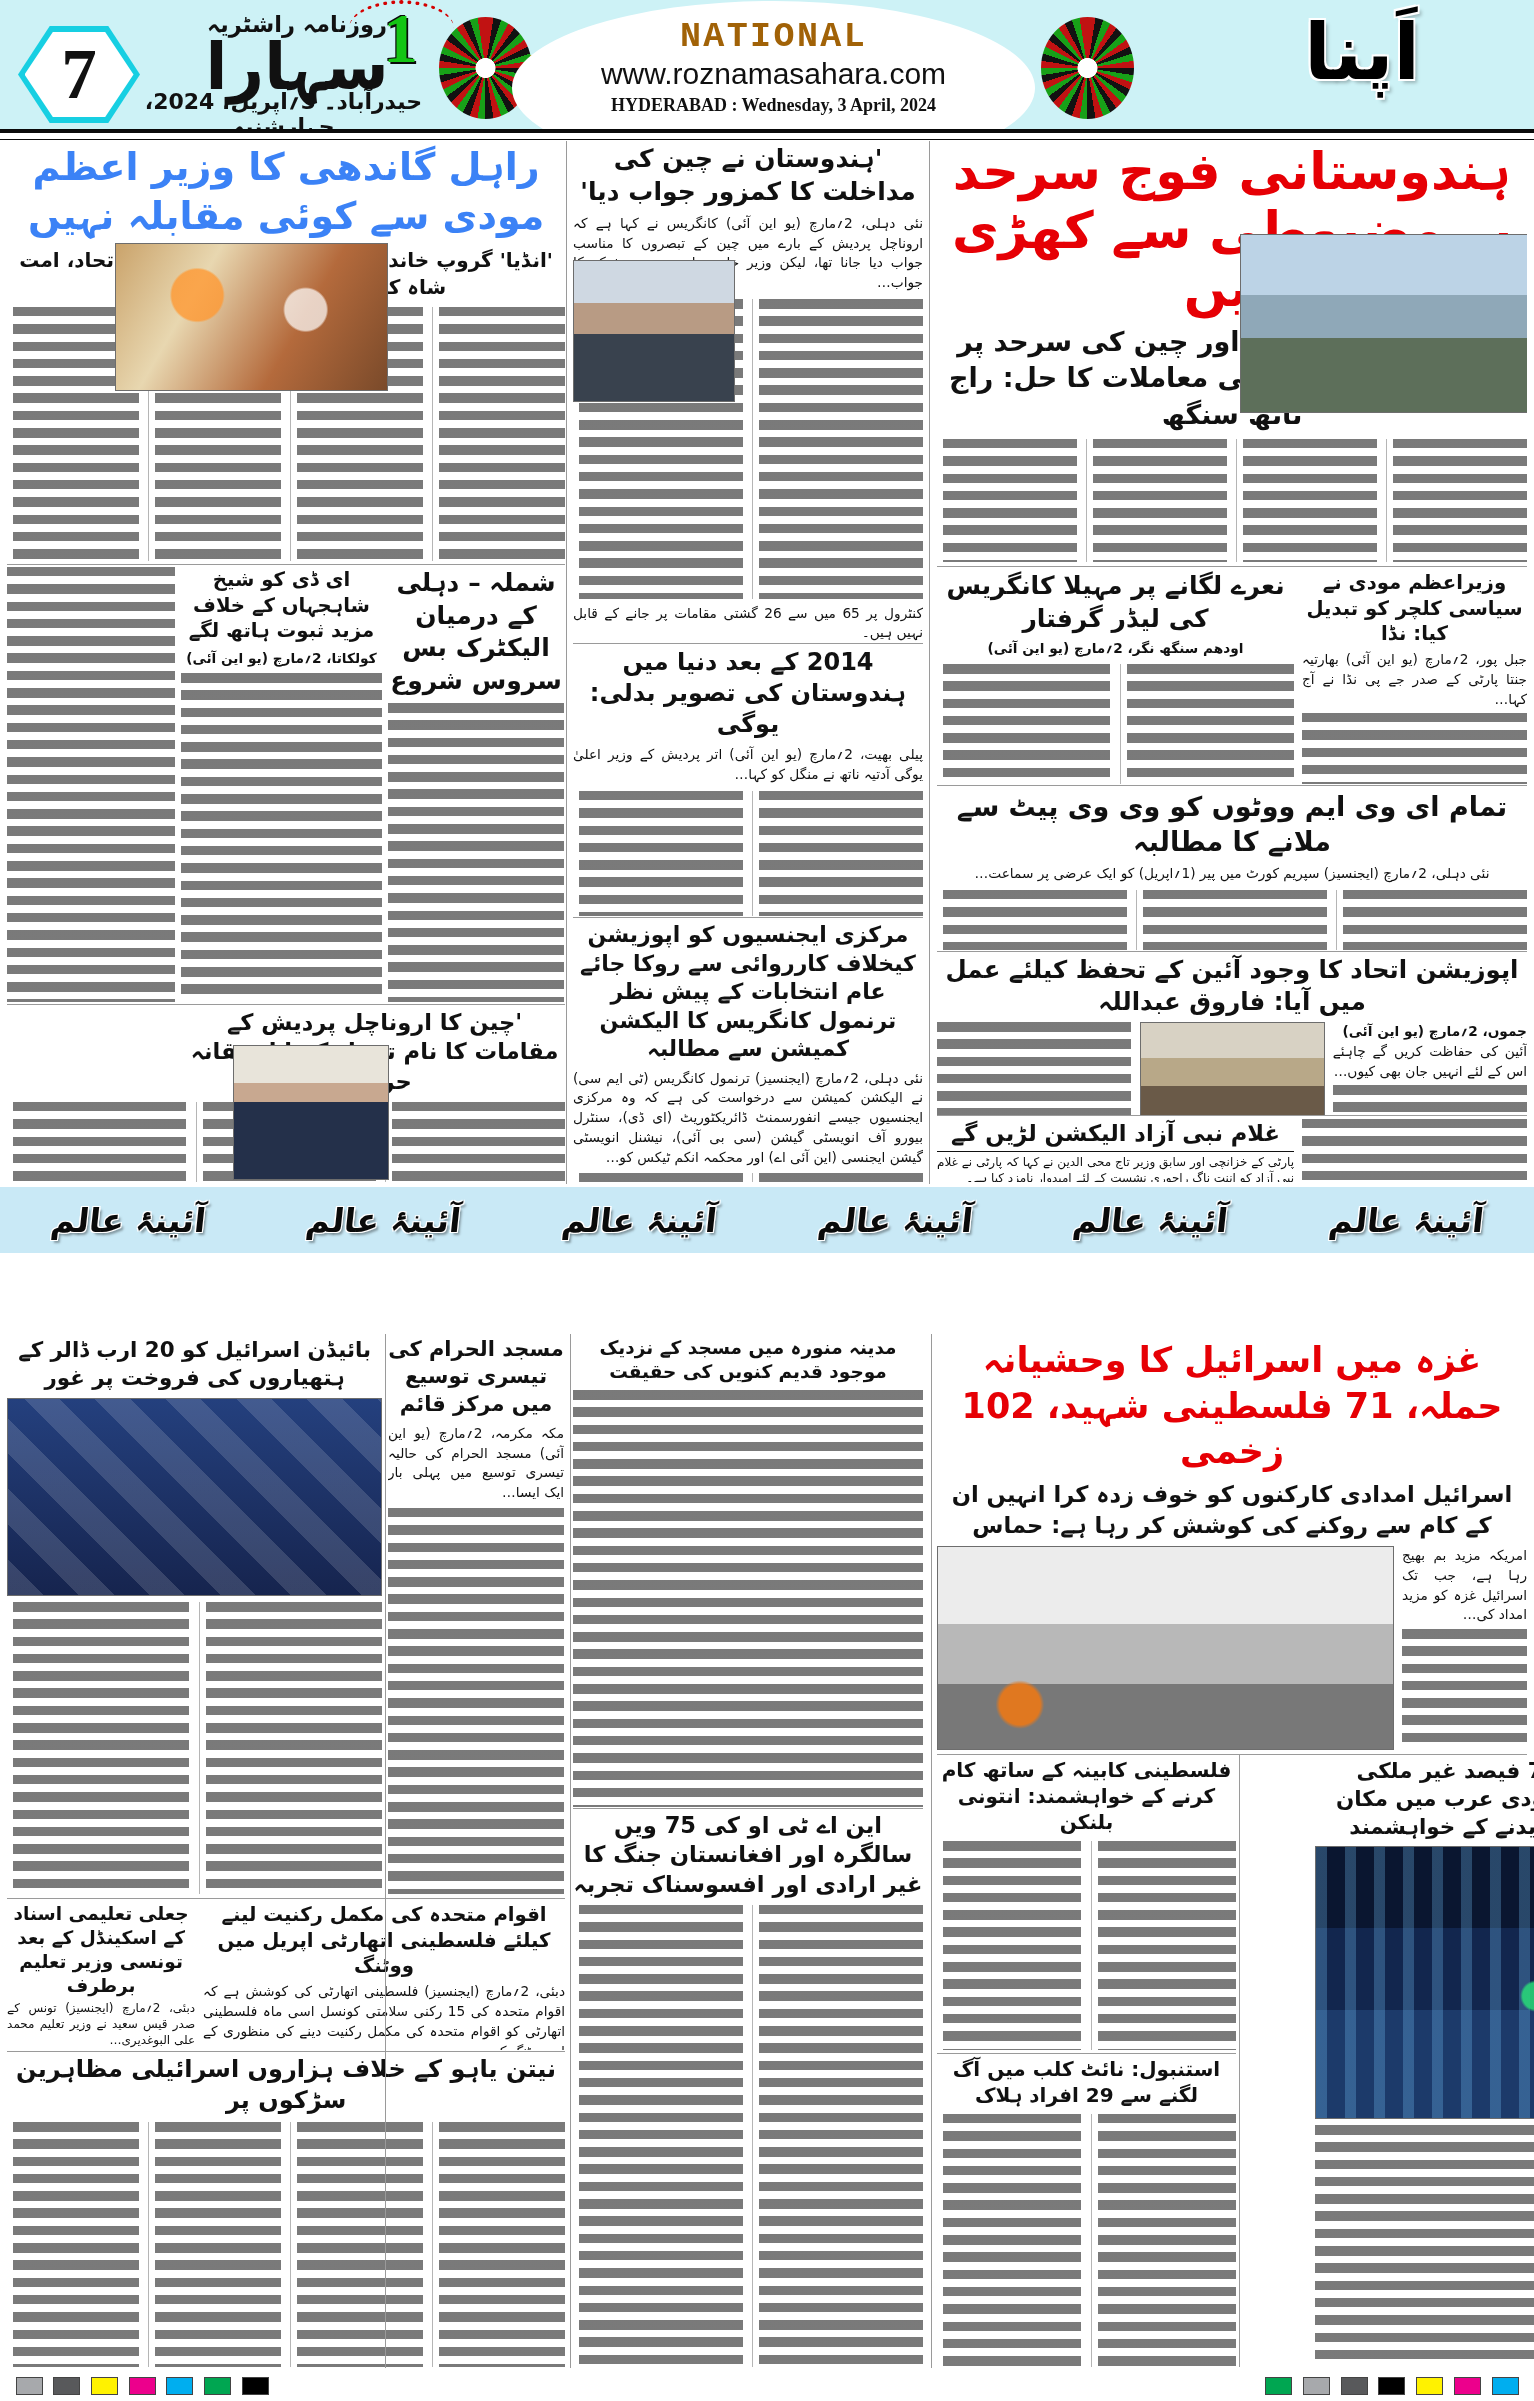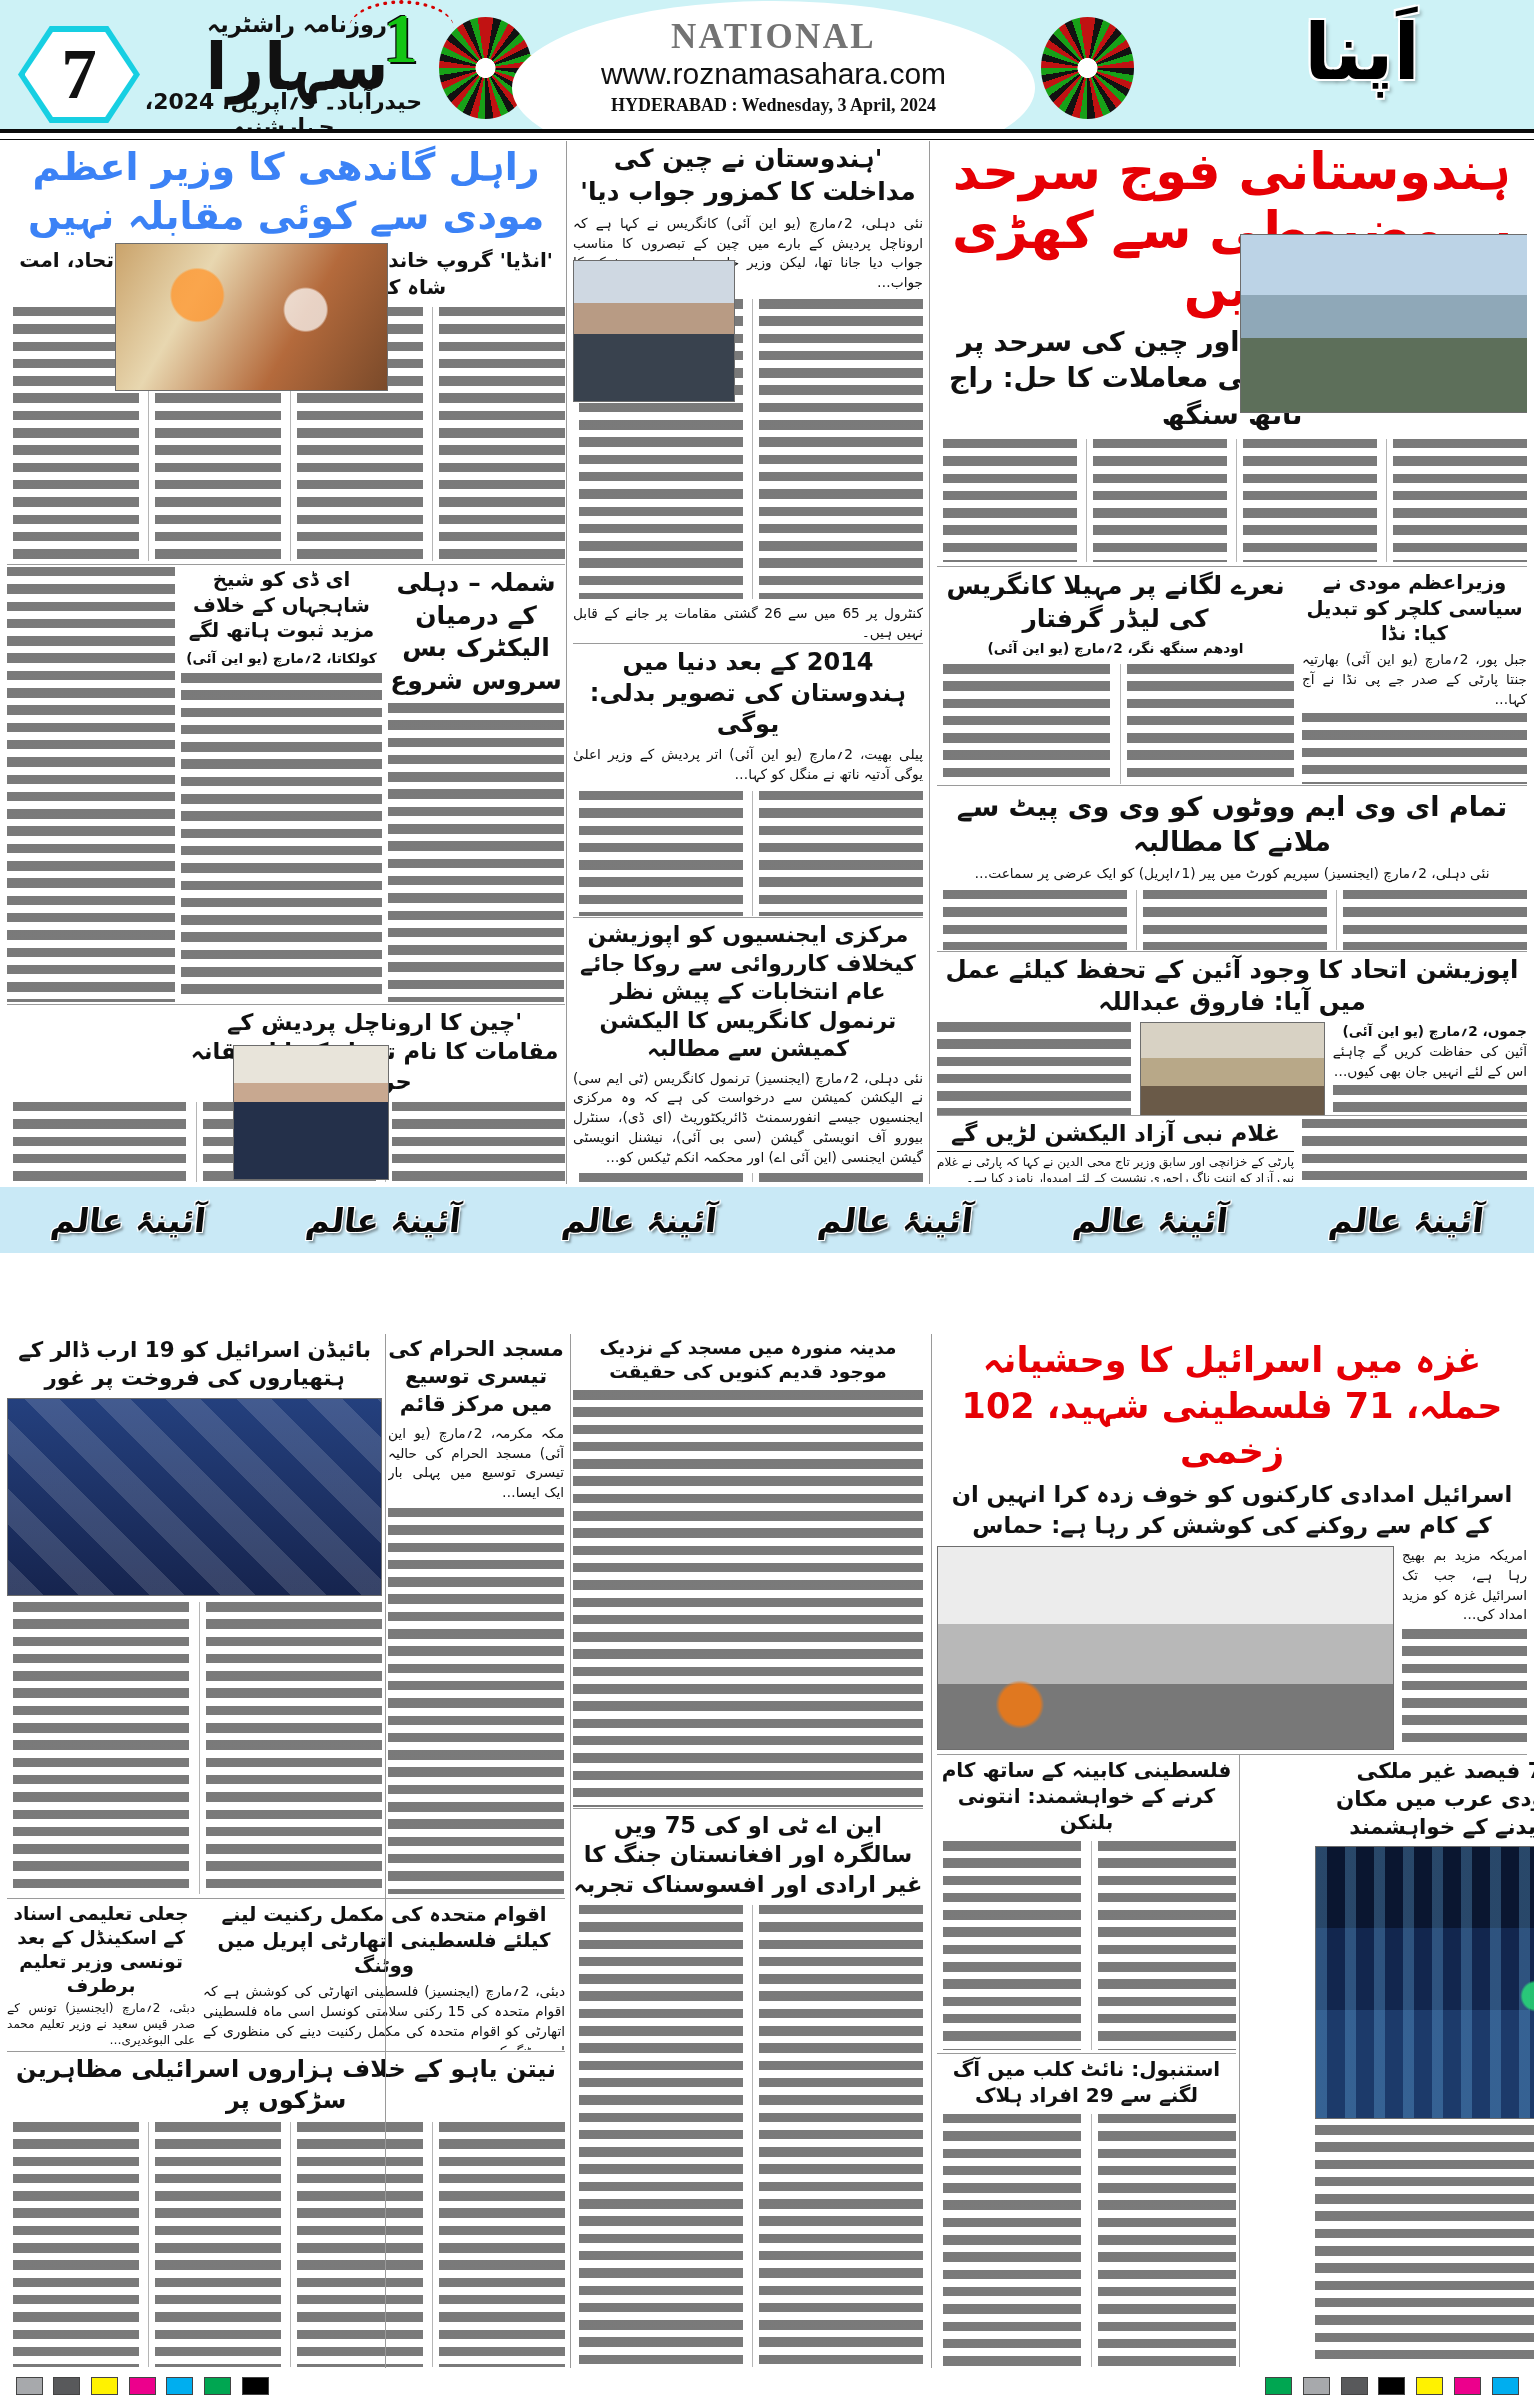--- a/index.html
+++ b/index.html
@@ -10,21 +10,21 @@
   .hex{position:absolute;left:18px;top:26px;width:122px;height:97px;background:#17cfe2;clip-path:polygon(26% 0,74% 0,100% 50%,74% 100%,26% 100%,0 50%);display:flex;align-items:center;justify-content:center}
   .hex .in{width:109px;height:85px;background:#fff;clip-path:polygon(26% 0,74% 0,100% 50%,74% 100%,26% 100%,0 50%);display:flex;align-items:center;justify-content:center;font-family:"Liberation Serif",serif;font-size:71px;font-weight:900}
   .logo{position:absolute;left:160px;top:10.7px;width:274px;text-align:center;direction:rtl}
   .logo .t{font-size:22.6px;font-weight:700}
   .logo .m{font-size:64px;font-weight:900;line-height:.95;letter-spacing:-1.2px}
   .badge1{position:absolute;left:356px;top:3.6px;width:89px;text-align:center;font-family:"Liberation Serif",serif;font-size:70px;font-weight:900;color:#14c514;text-shadow:1.8px 1.8px 0 #0a0a0a,-1.2px -1.2px 0 #0a0a0a;line-height:1}
   .arc{position:absolute;left:349px;top:0;width:105px;height:57px;border:0;border-top:4.2px dotted #d40000;border-radius:50%}
   .tric{position:absolute;left:527px;top:55px;width:62px}
   .tric div{height:9px}
   .oval{position:absolute;left:512px;top:1.2px;width:523px;height:174px;background:#fff;border-radius:50%;text-align:center;padding-top:15.5px}
-  .oval .nat{font-family:Liberation Serif, serif;font-weight:900;color:#737373;font-size:35px;letter-spacing:2.4px}
+  .oval .nat{font-family:Liberation Mono, monospace;font-weight:900;color:#a16207;font-size:35px;letter-spacing:2.4px}
   .oval .web{font-size:30px;font-weight:500;color:#101010;font-family:"Liberation Sans",sans-serif}
   .oval .hyd{font-family:"Liberation Serif",serif;font-weight:700;font-size:18px;margin-top:4.8px}
   .burst{position:absolute;width:93px;height:102px;border-radius:50%;background:radial-gradient(circle,#fff 0 14%,rgba(255,255,255,0) 15%),repeating-conic-gradient(#c11212 0 9deg,#121212 9deg 18deg,#18a018 18deg 27deg)}
   .mast{position:absolute;right:20px;top:8.3px;width:304px;text-align:center;direction:rtl;font-weight:900;font-size:77px;color:#000;text-shadow:1.8px 1.8px 0 #fff,-1.8px -1.8px 0 #fff,1.8px -1.8px 0 #fff,-1.8px 1.8px 0 #fff,3.6px 3.6px 3.6px rgba(0,0,0,.25)}
   .dateu{position:absolute;left:133px;top:89px;width:301px;text-align:center;direction:rtl;font-size:22px;font-weight:700}
   .rule{position:absolute;left:0;top:129px;width:1534px;height:10.7px;background:#fff;border-top:4.8px solid #0a0a0a;border-bottom:1.8px solid #0a0a0a}
   
   .blk{position:absolute;display:flex;flex-direction:column;overflow:hidden}
   .h{font-weight:700;text-align:center;line-height:1.3}
   .red{color:#e60005}.blue{color:#3b82f6}
@@ -263,21 +263,21 @@
   <div id="wd">
     <span class="wbadge">آئینۂ عالم</span>
     <span class="wbadge">آئینۂ عالم</span>
     <span class="wbadge">آئینۂ عالم</span>
     <span class="wbadge">آئینۂ عالم</span>
     <span class="wbadge">آئینۂ عالم</span>
     <span class="wbadge">آئینۂ عالم</span>
   </div>
 
   <article class="blk" style="left:7.1px;top:1336px;width:375px;height:558px">
-    <div class="h" style="font-size:21.4px">بائیڈن اسرائیل کو 19 ارب ڈالر کے ہتھیاروں کی فروخت پر غور</div>
+    <div class="h" style="font-size:21.4px">بائیڈن اسرائیل کو 20 ارب ڈالر کے ہتھیاروں کی فروخت پر غور</div>
     <div class="photo ph-biden" style="width:100%;height:198px;margin-top:6px"></div>
     <div class="cols">
       <div class="c">
           <div class="fill"></div>
         </div>
       <div class="c">
           <div class="fill"></div>
         </div>
     </div>
   </article>

